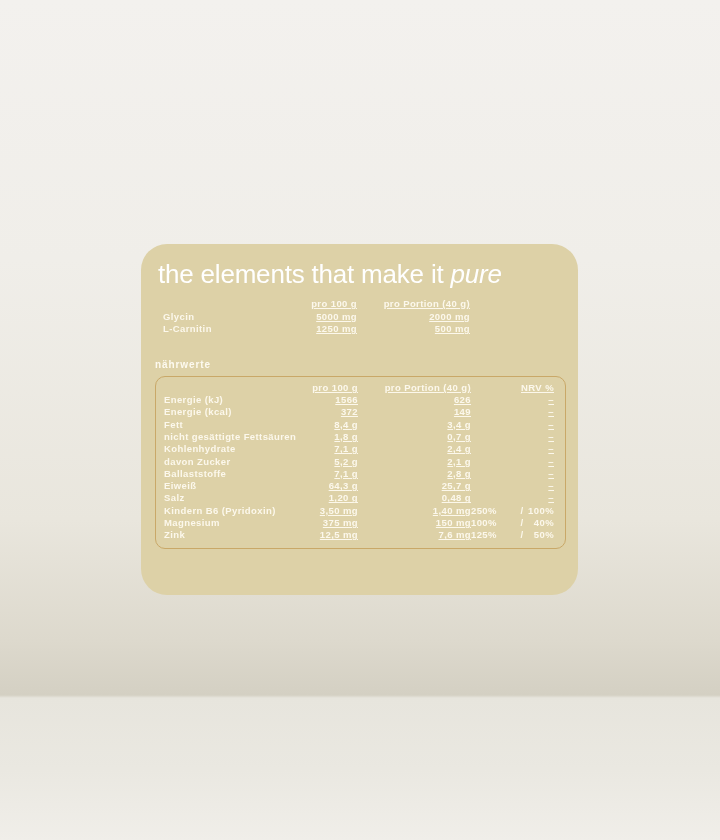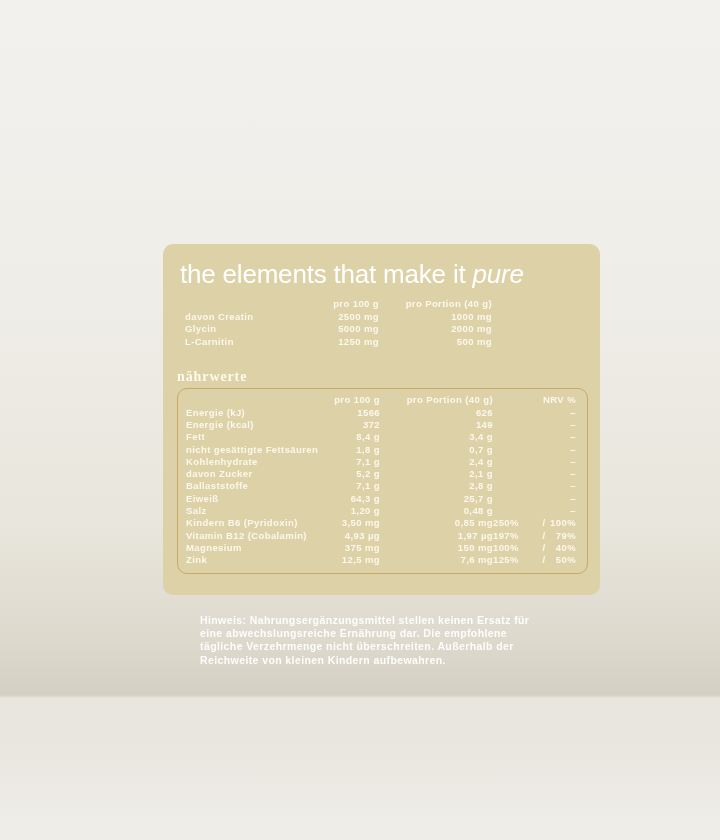--- a/index.html
+++ b/index.html
@@ -17,46 +17,44 @@
       #ddd9cd 640px,
       var(--wall-bottom, #d4d0c3) 695px,
       var(--floor-top, #e7e5dd) 698px,
       #eae8e1 770px,
       var(--floor-bottom, #f0eee9) 840px);
   }
   .card {
     position: absolute; left: 141px; top: 244px;
     width: 437px; height: 351px;
     background: var(--card-bg, #ddd1a7);
-    border-radius: 10px;
-    margin-left: 22px;
+    border-radius: 26px;
   }
   .title {
     margin: 0; padding: 15px 0 0 17px;
     font-size: 26px; line-height: 30px;
     font-weight: 500; letter-spacing: -0.2px;
     color: #ffffff;
   }
   .title em { font-style: italic; }
   .trow {
     display: grid;
     font-size: 9.5px; font-weight: 700; letter-spacing: 0.4px;
     line-height: 12.6px;
     color: #fcf8ec;
   }
   .c { min-width: 0; white-space: nowrap; }
-  .c.num, .c.nrv { text-align: right; }
+  .c.num, .c.nrv { text-align: right; text-decoration: underline; }
   .comp-table { margin: 9px 0 0 22px; width: 307px; }
   .comp-table .trow { grid-template-columns: 1fr 100px 113px; }
   .nutri-heading {
     margin: 23px 0 0 14px;
-    font-size: 14px; line-height: 12px;
+    font-size: 10px; line-height: 12px;
     font-weight: 700; letter-spacing: 0.9px;
     color: #fdfaf0;
-    font-family: Liberation Serif, serif;
   }
   .nutri-table {
     box-sizing: border-box;
     margin: 5px 0 0 14px; width: 411px;
     border: 1px solid var(--table-border, #c9a868);
     border-radius: 10px;
     padding: 5px 13px 6px 8px;
   }
   .nutri-table .trow { grid-template-columns: 140px 54px 113px 83px; line-height: 12.3px; }
   .nrv-l { display: inline-block; width: 46px; text-align: left; }
@@ -75,25 +73,20 @@
 <body>
 
 <div class="backdrop">
   <section class="card">
     <h1 class="title"><span>the elements that make it </span><em>pure</em></h1>
     <div class="comp-table" id="comp-table">
         <div class="trow">
           <span class="c lbl"></span>
           <span class="c num">pro 100 g</span>
           <span class="c num">pro Portion (40 g)</span>
-        </div>
-        <div class="trow">
-          <span class="c lbl">davon Creatin</span>
-          <span class="c num">2500 mg</span>
-          <span class="c num">1000 mg</span>
         </div>
         <div class="trow">
           <span class="c lbl">Glycin</span>
           <span class="c num">5000 mg</span>
           <span class="c num">2000 mg</span>
         </div>
         <div class="trow">
           <span class="c lbl">L-Carnitin</span>
           <span class="c num">1250 mg</span>
           <span class="c num">500 mg</span>
@@ -157,40 +150,30 @@
         </div>
         <div class="trow">
           <span class="c lbl">Salz</span>
           <span class="c num">1,20 g</span>
           <span class="c num">0,48 g</span>
           <span class="c nrv">–</span>
         </div>
         <div class="trow">
           <span class="c lbl">Kindern B6 (Pyridoxin)</span>
           <span class="c num">3,50 mg</span>
-          <span class="c num">0,85 mg</span>
+          <span class="c num">1,40 mg</span>
           <span class="c nrv"><span class="nrv-l">250%</span><span class="nrv-s">/</span><span class="nrv-r">100%</span></span>
-        </div>
-        <div class="trow">
-          <span class="c lbl">Vitamin B12 (Cobalamin)</span>
-          <span class="c num">4,93 µg</span>
-          <span class="c num">1,97 µg</span>
-          <span class="c nrv"><span class="nrv-l">197%</span><span class="nrv-s">/</span><span class="nrv-r">79%</span></span>
         </div>
         <div class="trow">
           <span class="c lbl">Magnesium</span>
           <span class="c num">375 mg</span>
           <span class="c num">150 mg</span>
           <span class="c nrv"><span class="nrv-l">100%</span><span class="nrv-s">/</span><span class="nrv-r">40%</span></span>
         </div>
         <div class="trow">
           <span class="c lbl">Zink</span>
           <span class="c num">12,5 mg</span>
           <span class="c num">7,6 mg</span>
           <span class="c nrv"><span class="nrv-l">125%</span><span class="nrv-s">/</span><span class="nrv-r">50%</span></span>
         </div>
       </div>
   </section>
-  <p class="disclaimer">Hinweis: Nahrungsergänzungsmittel stellen keinen Ersatz für
-eine abwechslungsreiche Ernährung dar. Die empfohlene
-tägliche Verzehrmenge nicht überschreiten. Außerhalb der
-Reichweite von kleinen Kindern aufbewahren.</p>
 </div>
 
 </body></html>

